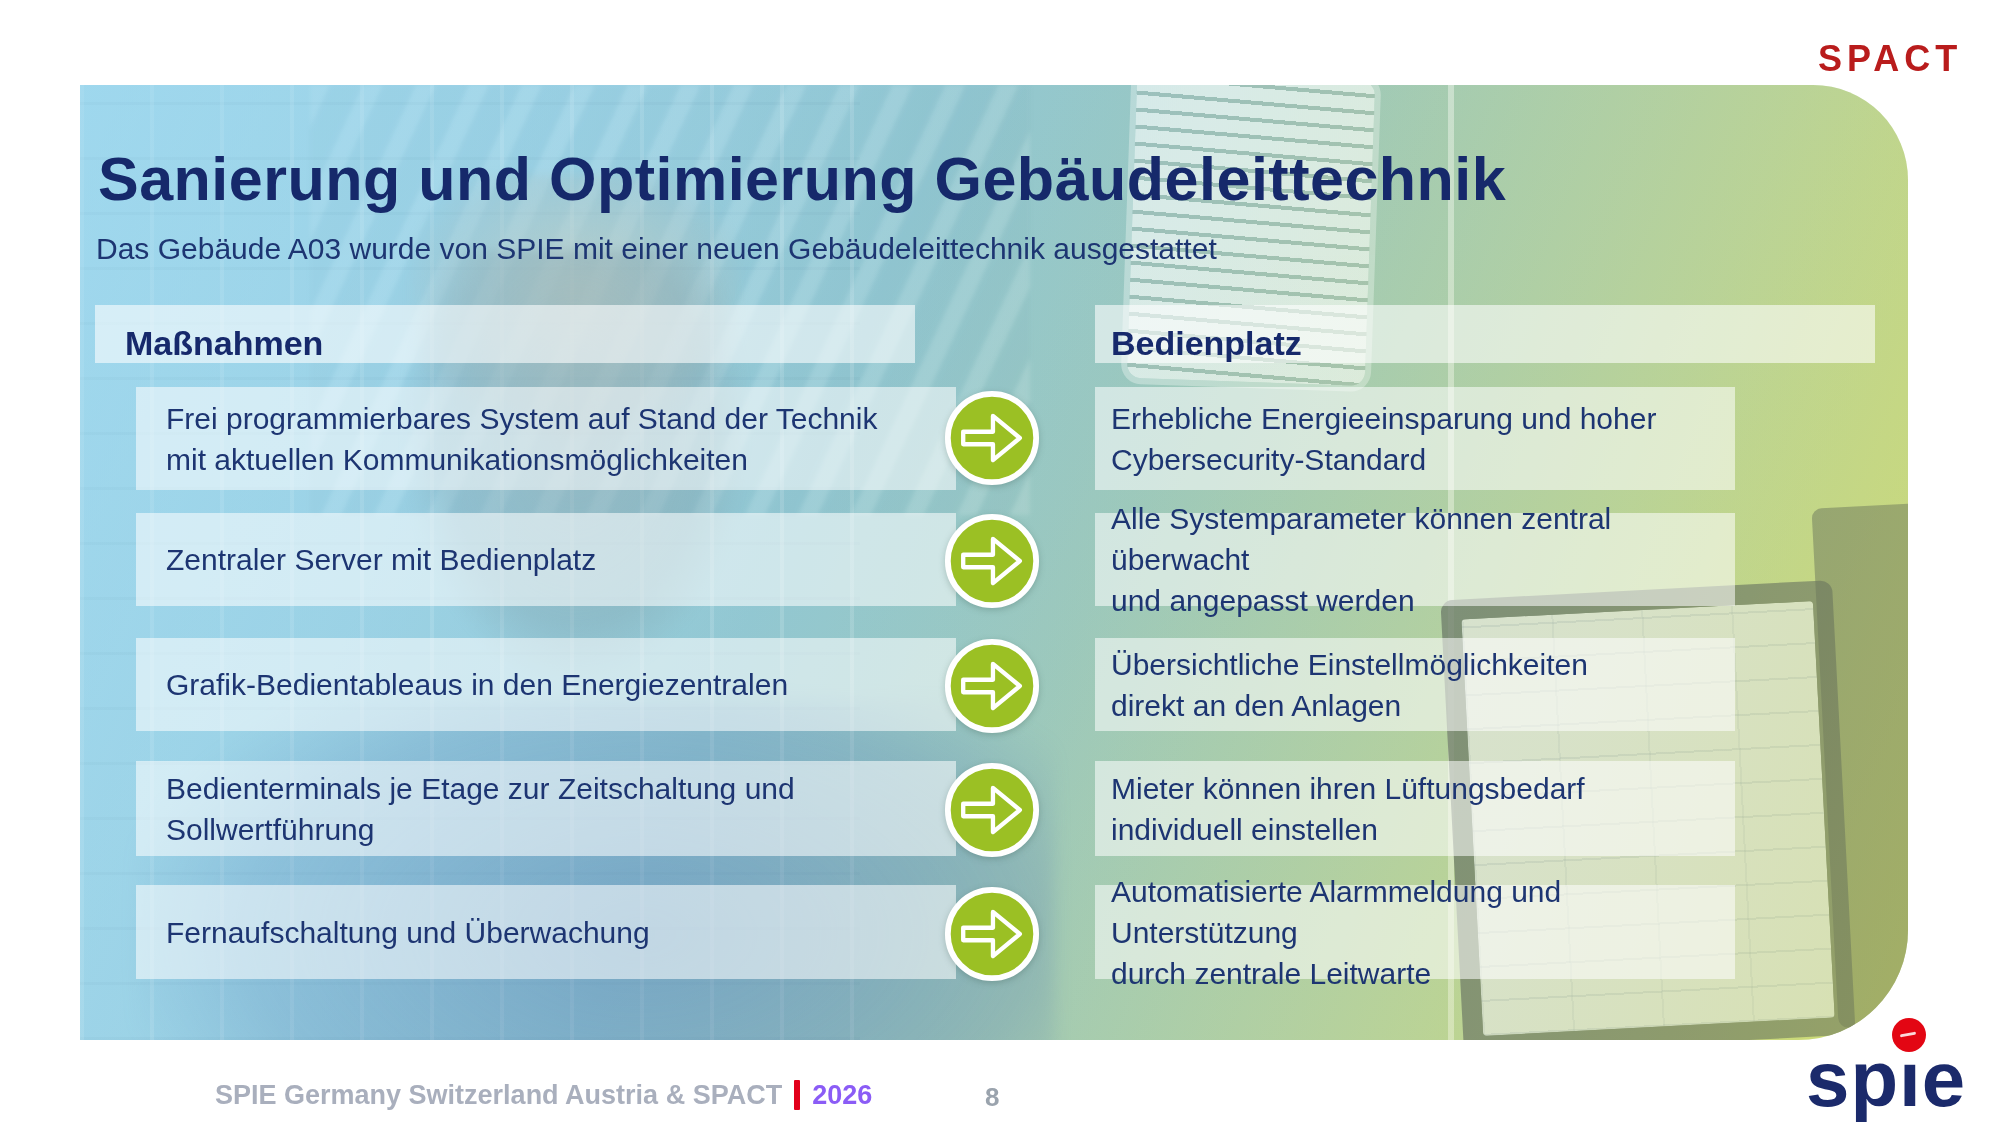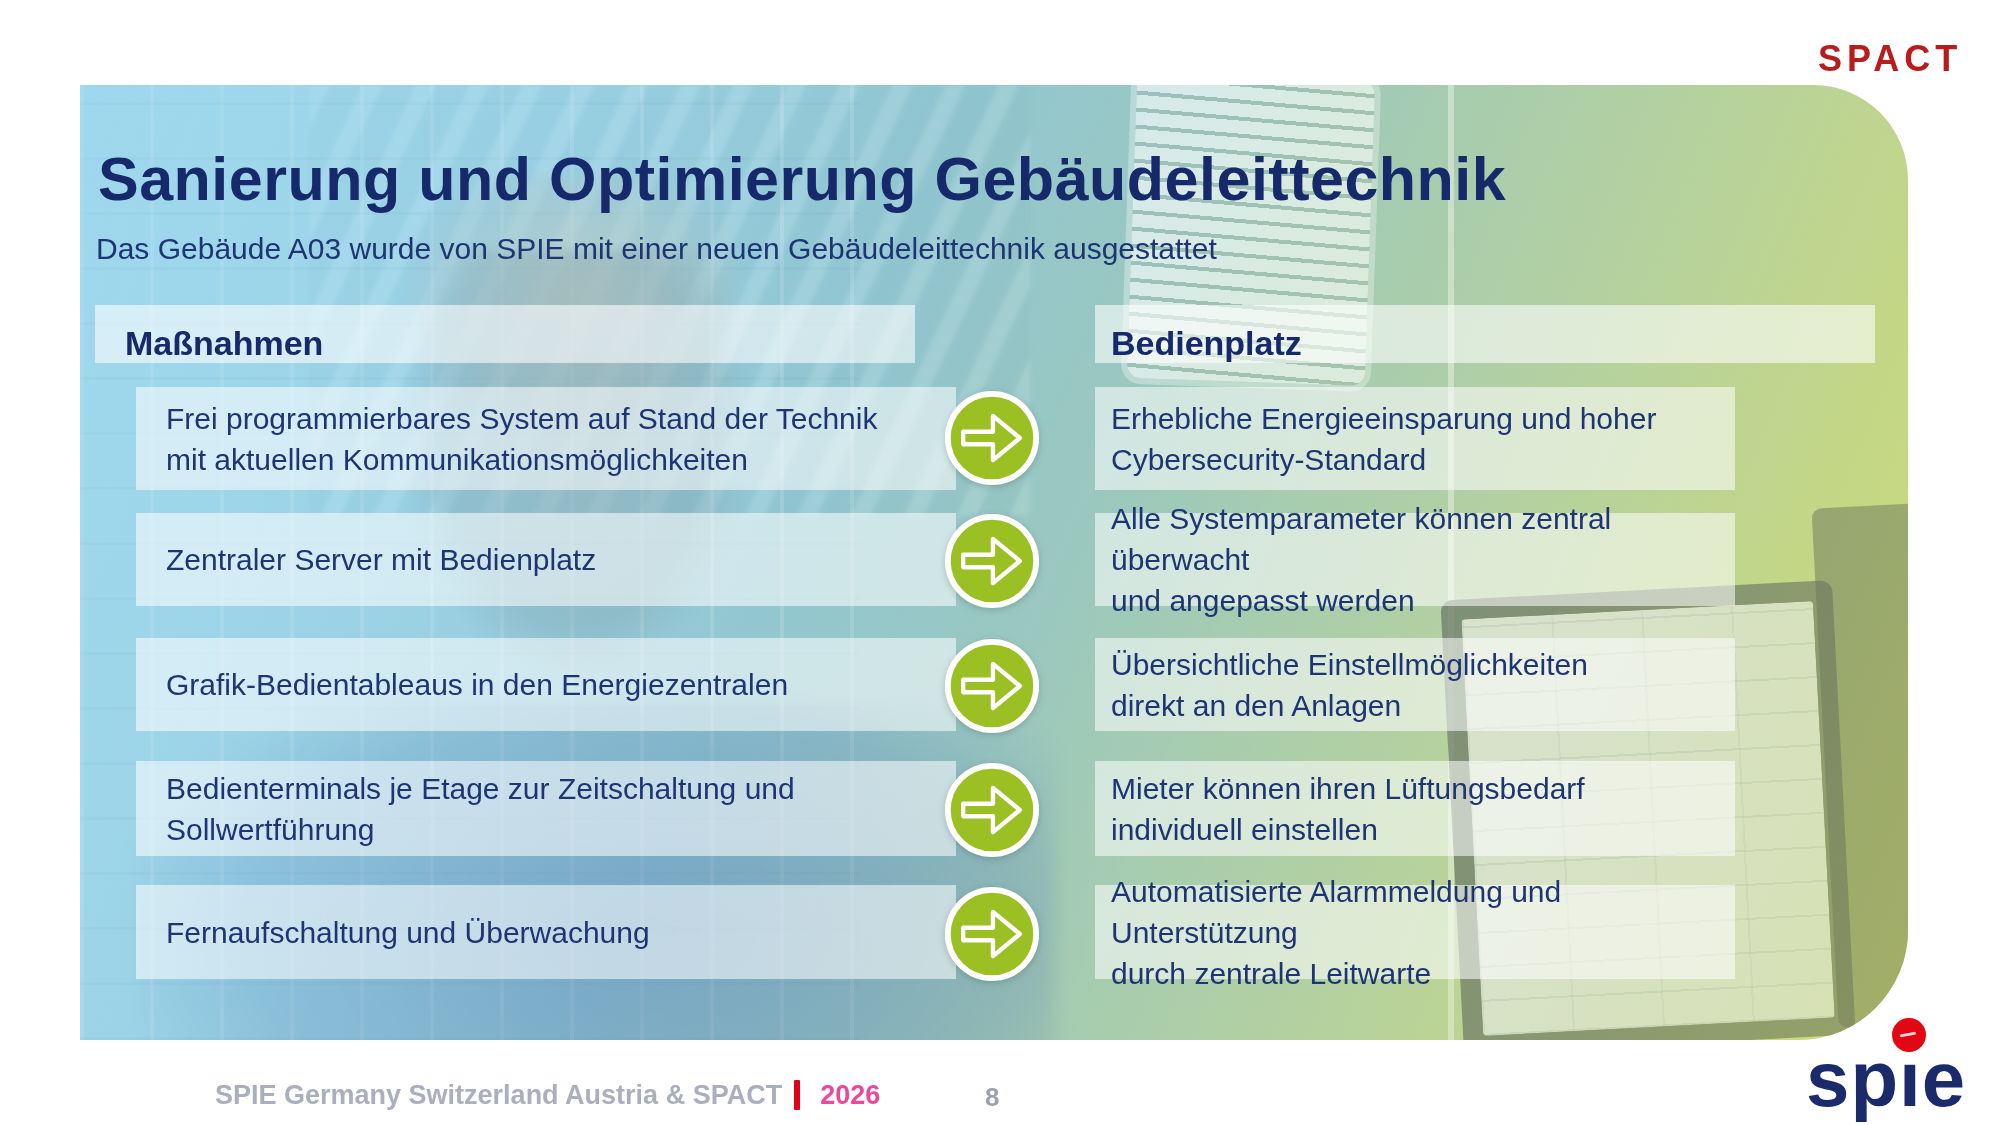--- a/index.html
+++ b/index.html
@@ -65,21 +65,21 @@
   .spie{position:absolute;left:1806px;top:1040px;font-size:78px;font-weight:700;color:#1b2a6b;
         letter-spacing:1px;line-height:1;}
   .spie-dot{position:absolute;left:1892px;top:1018px;width:34px;height:34px;border-radius:50%;
             background:#e30613;}
   .spie-dot::after{content:"";position:absolute;left:8px;top:15px;width:16px;height:3px;
             background:rgba(255,255,255,.85);transform:rotate(-10deg);border-radius:2px;}
 
   .footer{position:absolute;left:215px;top:1080px;display:flex;align-items:flex-start;gap:12px;}
   .footer-org{font-size:27px;font-weight:700;color:#a9afbd;}
   .footer-bar{width:6px;height:30px;background:#e2001a;border-radius:1px;}
-  .footer-year{font-size:27px;font-weight:700;color:#ec4899;margin-left:8px;}
+  .footer-year{font-size:27px;font-weight:700;color:#8b5cf6;}
   .pagenum{position:absolute;left:985px;top:1082px;font-size:26px;font-weight:700;color:#9aa3ad;}
 </style>
 </head>
 <body>
 
 <div class="stage">
 
   <div class="photo">
     <div class="ph racks"></div>
     <div class="ph beams"></div>

